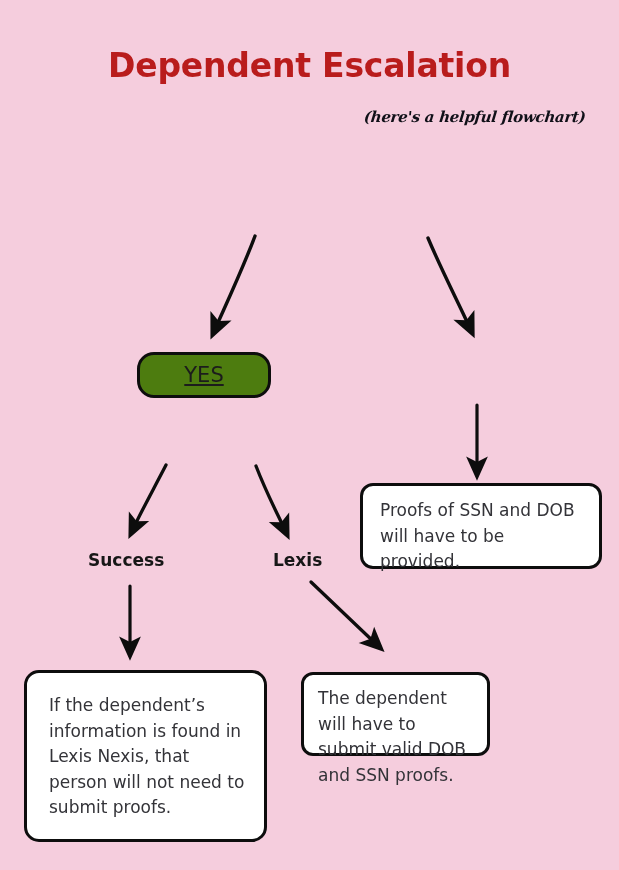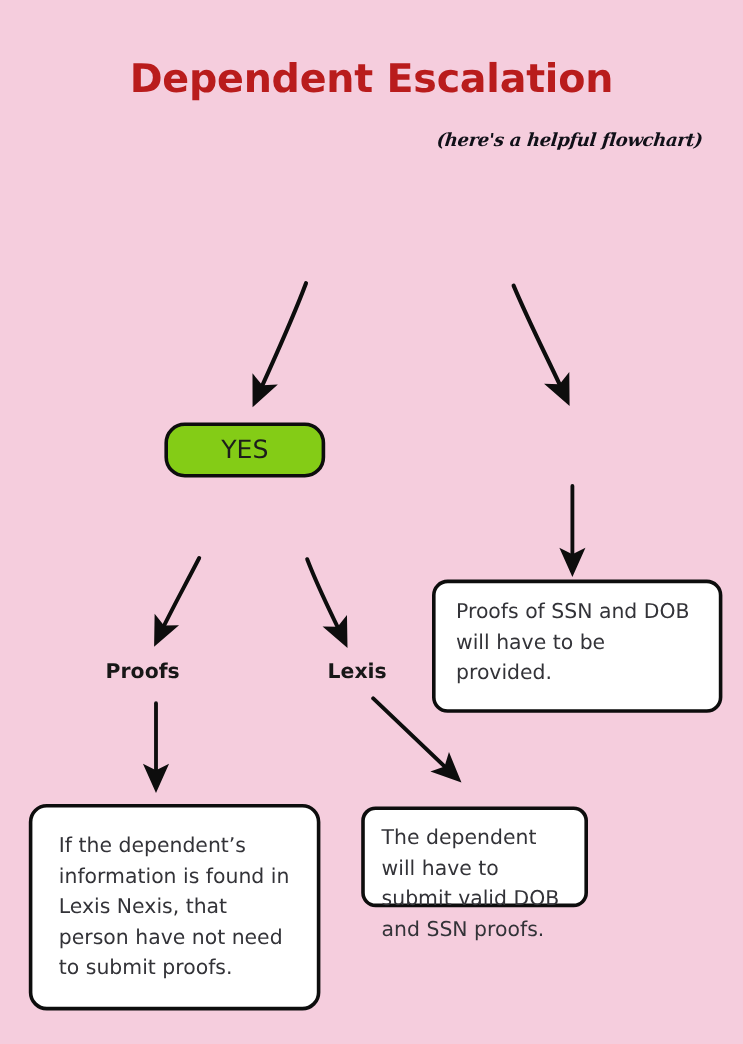--- a/index.html
+++ b/index.html
@@ -56,28 +56,29 @@
     width: 619px;
     text-align: center;
     font-size: 20px;
     font-weight: bold;
     color: #141414;
   }
 
   
   .pill {
     position: absolute;
-    background: #84cc16;
+    background: #4d7c0f;
     border: 3px solid #0d0d0d;
     box-sizing: border-box;
     display: flex;
     align-items: center;
     justify-content: center;
     font-size: 21px;
     color: #1c1c1c;
+    text-decoration: underline;
   }
   #pill-yes {
     left: 137px;
     top: 352px;
     width: 134px;
     height: 46px;
     border-radius: 17px;
   }
   #pill-no {
     left: 410px;
@@ -108,21 +109,21 @@
     border-radius: 12px;
     color: #333338;
     font-size: 17px;
     line-height: 1.5;
     padding: 12px 14px 12px 17px;
   }
   #box-proofs {
     left: 360px;
     top: 483px;
     width: 242px;
-    height: 111px;
+    height: 86px;
     border-radius: 13px;
   }
   #box-nosubmit {
     left: 24px;
     top: 670px;
     width: 243px;
     height: 172px;
     border-radius: 15px;
     padding: 20px 16px 12px 22px;
   }
@@ -174,23 +175,23 @@
 
   <div class="title">Dependent Escalation</div>
 
   <div class="subtitle">(here's a helpful flowchart)</div>
 
 
   <div class="pill" id="pill-yes">YES</div>
 
 
 
-  <div class="plainlabel" id="label-success">Proofs</div>
+  <div class="plainlabel" id="label-success">Success</div>
 
   <div class="plainlabel" id="label-fail">Lexis</div>
 
   <div class="outcome" id="box-proofs">Proofs of SSN and DOB will have to be provided.</div>
 
-  <div class="outcome" id="box-nosubmit">If the dependent’s information is found in Lexis Nexis, that person have not need to submit proofs.</div>
+  <div class="outcome" id="box-nosubmit">If the dependent’s information is found in Lexis Nexis, that person will not need to submit proofs.</div>
 
   <div class="outcome" id="box-validproofs">The dependent will have to submit valid DOB and SSN proofs.</div>
 
 </div>
 
 </body></html>

